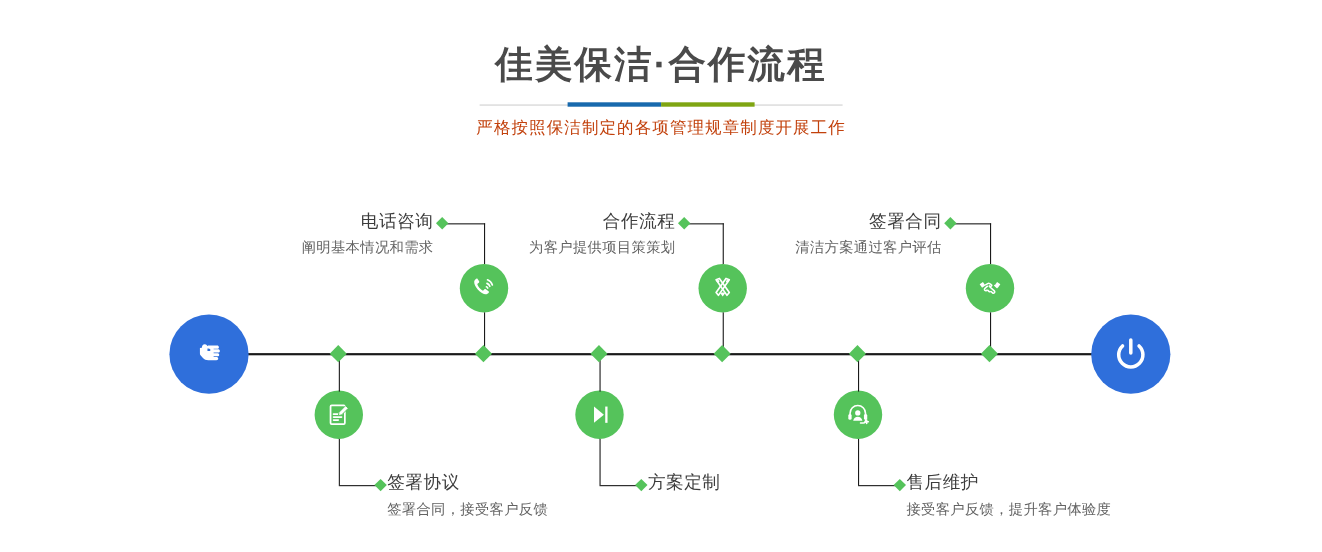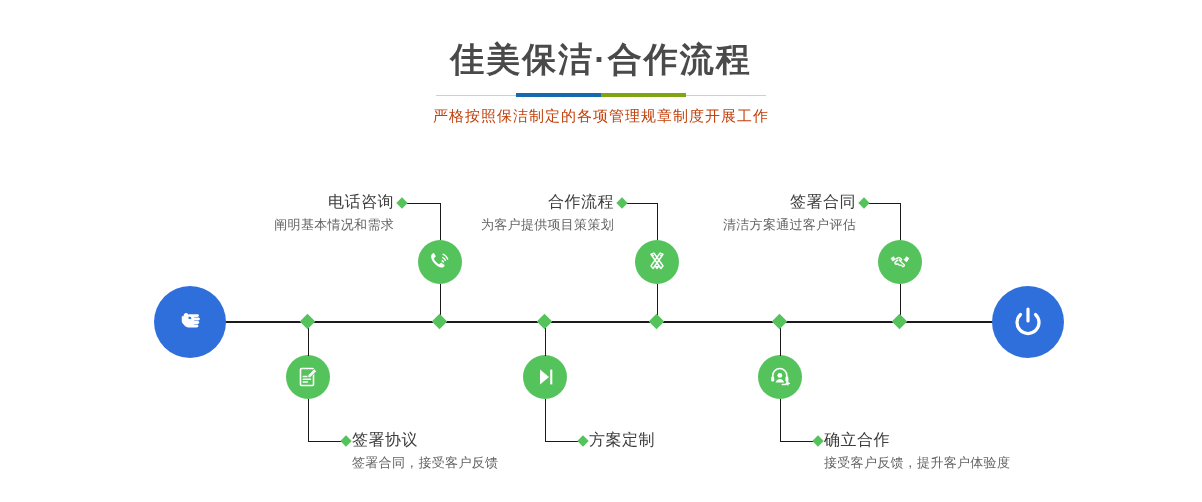--- a/index.html
+++ b/index.html
@@ -296,21 +296,21 @@
           </g>
         </svg>
       </span>
     </div>
     <div class="conn-v" style="left:780px; top:323px; height:33px;"></div>
     <div class="diamond" style="left:774px; top:316px;"></div>
     <div class="conn-v" style="left:780px; top:399px; height:42px;"></div>
     <div class="conn-h" style="left:780px; top:441px; width:38px;"></div>
     <div class="label-dot" style="left:814px; top:437px;"></div>
     <div class="label-block left-align" style="left:824px; top:430px; width:300px;">
-      <div class="label-title">确立合作</div>
+      <div class="label-title">售后维护</div>
       <div class="label-desc">接受客户反馈，提升客户体验度</div>
     </div>
 
     <div class="node" style="left:878px; top:240px;">
       <span>
         <svg width="26" height="26" viewBox="0 0 26 26">
           <g fill="#ffffff">
             <path d="M3.6 9.3l3.0-2.0 2.2 3.3-3.0 2.0z"></path>
             <path d="M22.4 9.3l-3.0-2.0-2.2 3.3 3.0 2.0z"></path>
           </g>

